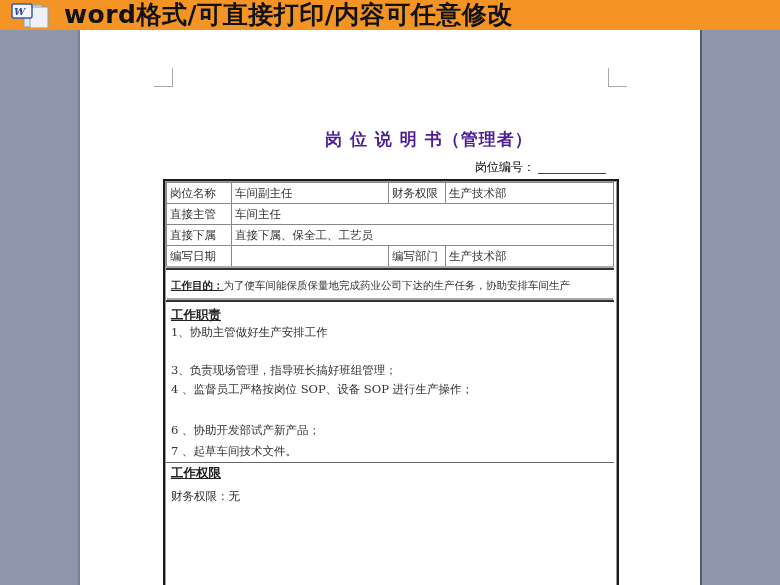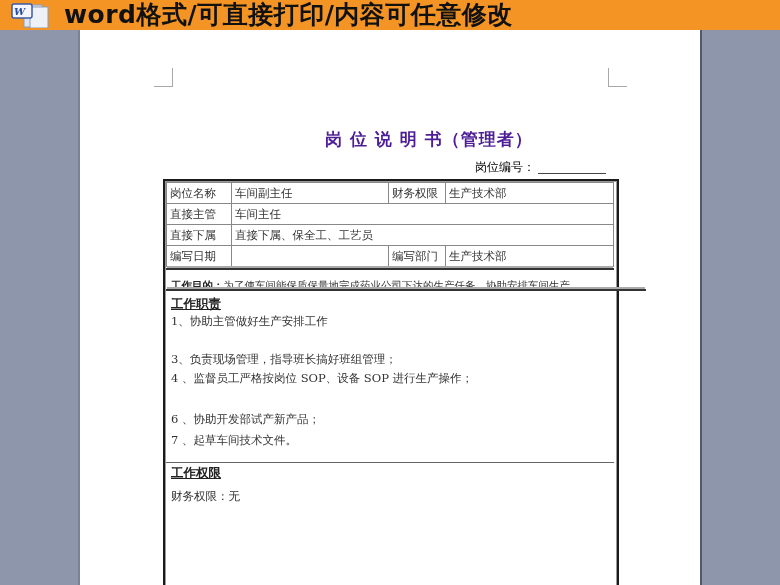--- a/index.html
+++ b/index.html
@@ -60,21 +60,21 @@
     border-collapse:collapse; font-size:11.5px; color:#333;
   }
   .info-table td {
     border:1px solid #888; height:20px; padding:0 3px; white-space:nowrap;
   }
   .sec {
     position:absolute; left:166px; width:448px;
     border-top:2px solid #333; box-shadow:0 -3px 0 -1px #aaa;
   }
   .sec-purpose { top:268px; height:30px; }
-  .sec-duties { top:289px; height:162px;padding-left:32px; }
+  .sec-duties { top:300px; height:162px; }
   .sec-rights { top:462px; height:130px; border-top:1px solid #666; box-shadow:none; }
 
   .purpose-text {
     position:absolute; left:5px; top:9px; font-size:10.5px; color:#333; white-space:nowrap;
   }
   .purpose-text .lbl { font-weight:bold; text-decoration:underline; color:#222;text-align:center; }
 
   .sec-heading {
     position:absolute; left:5px; font-size:12.5px; font-weight:bold; text-decoration:underline; color:#222;
     font-family:"DejaVu Serif", serif;

